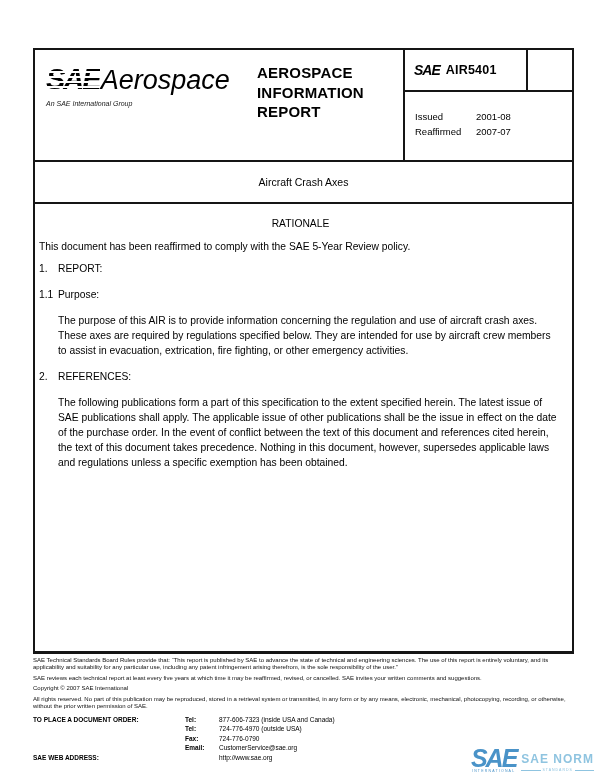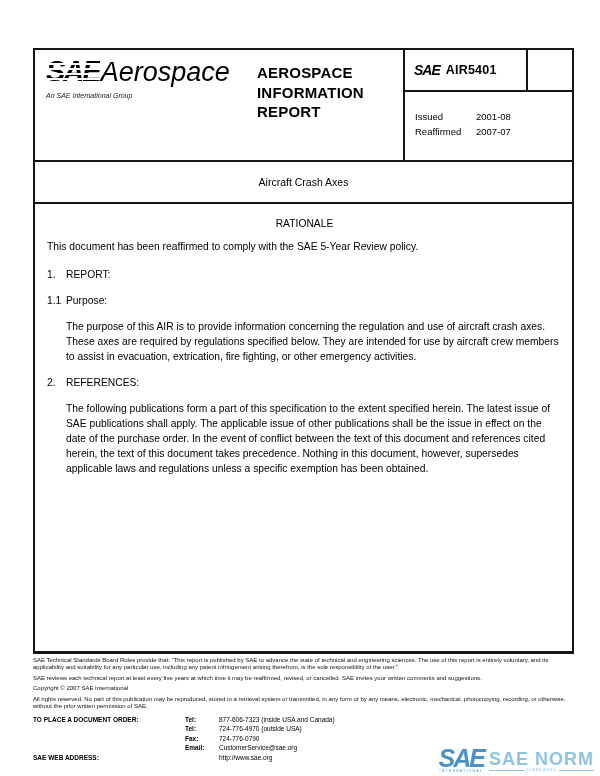--- a/index.html
+++ b/index.html
@@ -6,21 +6,21 @@
   .page{position:relative;width:600px;height:776px;background:#fff;overflow:hidden;
         font-family:"Liberation Sans",sans-serif;color:#000;}
 
   
   .doc-box{position:absolute;left:33px;top:48px;width:537px;height:601px;
            border:2px solid #151515;border-bottom-width:3px;background:#fff;}
 
   
   .hdr{height:110px;border-bottom:2px solid #151515;display:flex;position:relative;}
   .hdr-left{flex:1;position:relative;}
-  .logo{position:absolute;left:11px;top:6px;}
+  .logo{position:absolute;left:11px;top:14px;}
   .logo-line{white-space:nowrap;line-height:30px;}
   .logo-sae{font-size:29px;font-weight:900;font-style:italic;letter-spacing:-2px;color:#000;}
   @supports (-webkit-background-clip:text){
     .logo-sae{background:repeating-linear-gradient(180deg,#000 0 3.5px,#fff 3.5px 5px);
               -webkit-background-clip:text;color:transparent;}
   }
   .logo-aero{font-size:27px;font-style:italic;font-weight:400;margin-left:1px;}
   .logo-tag{font-size:7px;font-style:italic;margin-top:1px;color:#222;}
   .report-type{position:absolute;left:222px;top:13px;width:170px;
                font-size:15px;font-weight:bold;line-height:19.5px;letter-spacing:0.2px;}
@@ -33,43 +33,43 @@
   .blank-cell{flex:1;}
   .hr-bottom{flex:1;padding:17px 0 0 10px;font-size:9.5px;}
   .date-row{display:flex;line-height:15px;}
   .date-label{width:61px;}
 
   
   .title-band{height:40px;border-bottom:2px solid #151515;display:flex;
               align-items:center;justify-content:center;font-size:10.5px;}
 
   
-  .body{padding:10px 10px 0 12px;font-size:10.3px;line-height:15px;}
+  .body{padding:10px 10px 0 4px;font-size:10.3px;line-height:15px;}
   .rationale-h{text-align:center;margin:2px 0 8px;}
-  .rationale-p{margin:0 0 13px;}
+  .rationale-p{margin:0 0 7px;}
   .sec-head{position:relative;margin:0 0 11px;}
   .sec-num{position:absolute;left:0;top:0;}
   .sec-title{display:block;margin-left:19px;}
   .sec-body{margin:0 0 11px 19px;text-align:left;}
 
   
   .footer{position:absolute;left:33px;top:657px;width:540px;}
   .fine{font-size:6px;line-height:7px;margin:0 0 3.5px;color:#111;}
   .order{display:grid;grid-template-columns:152px 34px auto;
          margin-top:5px;font-size:6.5px;line-height:9.6px;}
   .ob{font-weight:bold;}
 
   
   .watermark{position:absolute;right:6px;bottom:3px;display:flex;align-items:flex-end;gap:5px;}
   .wm-sae-block{text-align:center;}
   .wm-sae{font-size:25px;font-weight:900;font-style:italic;letter-spacing:-2px;
           color:#4a93c8;line-height:20px;}
   .wm-intl{font-size:3.5px;letter-spacing:1.2px;color:#4a93c8;margin-top:1px;}
   .wm-name-block{padding-bottom:1px;}
-  .wm-name{font-size:18px;font-weight:bold;color:#8fc4e0;letter-spacing:1px;line-height:15px;margin-top:12px;}
+  .wm-name{font-size:12px;font-weight:bold;color:#8fc4e0;letter-spacing:1px;line-height:15px;margin-top:12px;}
   .wm-tag{font-size:3.5px;color:#8fc4e0;display:flex;align-items:center;gap:2px;
           letter-spacing:1px;margin-top:1px;}
   .wm-tag::before,.wm-tag::after{content:"";flex:1;height:1px;background:#8fc4e0;}
 </style>
 </head>
 <body>
 
 <div class="page">
 
   <div class="doc-box">

